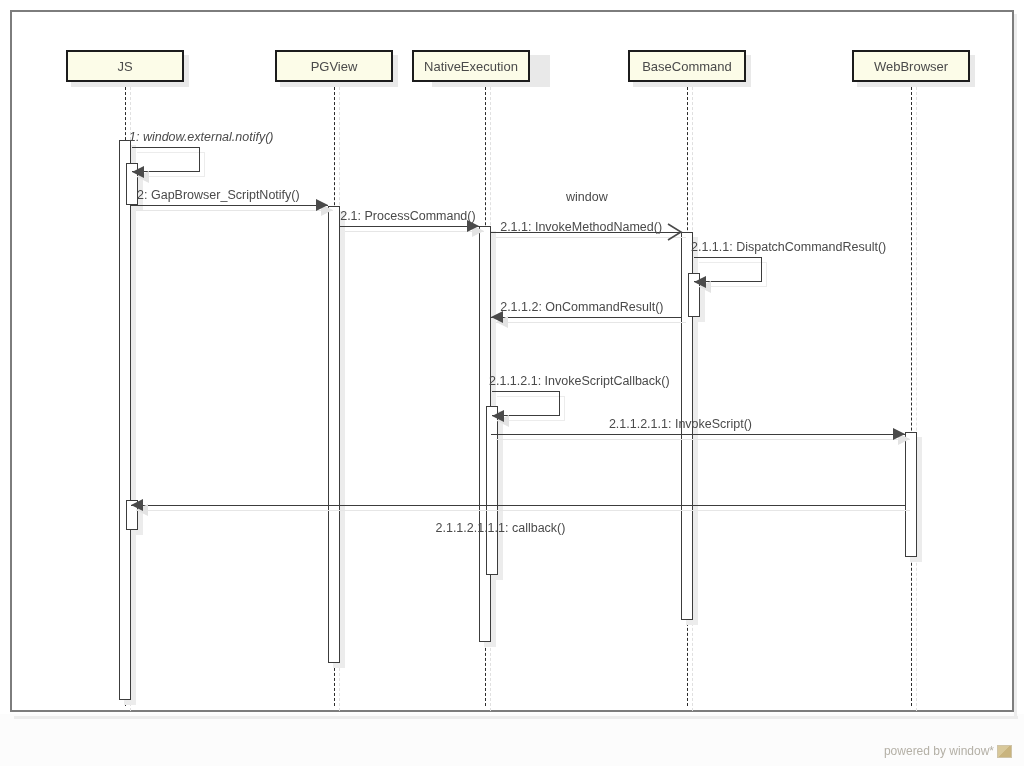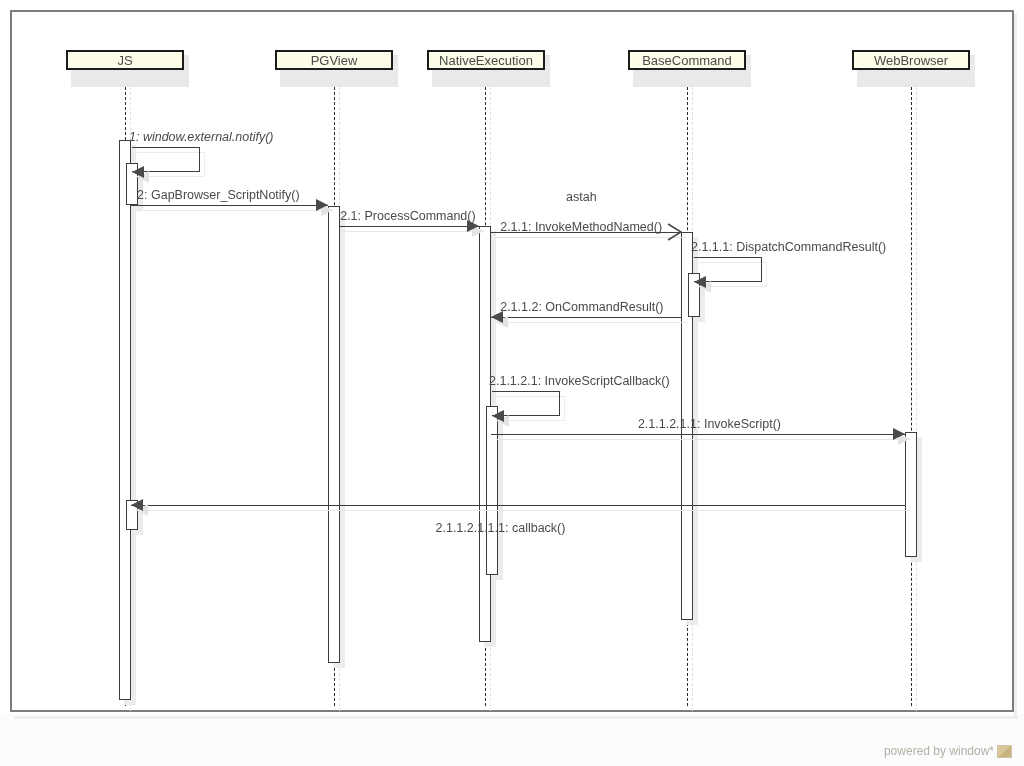--- a/index.html
+++ b/index.html
@@ -76,21 +76,21 @@
     background: #ffffff;
     clip-path: polygon(0 0, calc(100% - 12px) 0, 100% 50%, 100% 100%, 0 100%);
   }
   #frame-label .kw {
     font-weight: bold;
   }
   .ll-head {
     position: absolute;
     top: 50px;
     box-sizing: border-box;
-    height: 20px;
+    height: 32px;
     border: 2px solid #1c1c1c;
     background: #fcfce8;
     color: #4a4a4a;
     font-size: 13px;
     display: flex;
     align-items: center;
     justify-content: center;
     white-space: nowrap;
     z-index: 5;
   }
@@ -256,21 +256,21 @@
       </div>
       <div class="ll-stem" style="left: 125px; top: 82px; height: 624px;"></div>
       <div class="ll-stem-shadow" style="left: 130px; top: 87px; height: 624px;"></div>
       <div class="ll-head-shadow" style="left: 280px; width: 118px;"></div>
       <div class="ll-head" style="left: 275px; width: 118px;">
         <span>PGView</span>
       </div>
       <div class="ll-stem" style="left: 334px; top: 82px; height: 624px;"></div>
       <div class="ll-stem-shadow" style="left: 339px; top: 87px; height: 624px;"></div>
       <div class="ll-head-shadow" style="left: 432px; width: 118px;"></div>
-      <div class="ll-head" style="left: 427px; width: 118px;">
+      <div class="ll-head" style="left: 412px; width: 118px;">
         <span>NativeExecution</span>
       </div>
       <div class="ll-stem" style="left: 485px; top: 82px; height: 624px;"></div>
       <div class="ll-stem-shadow" style="left: 490px; top: 87px; height: 624px;"></div>
       <div class="ll-head-shadow" style="left: 633px; width: 118px;"></div>
       <div class="ll-head" style="left: 628px; width: 118px;">
         <span>BaseCommand</span>
       </div>
       <div class="ll-stem" style="left: 687px; top: 82px; height: 624px;"></div>
       <div class="ll-stem-shadow" style="left: 692px; top: 87px; height: 624px;"></div>
@@ -335,29 +335,29 @@
       <div class="msg-label" style="left: 500.2px; top: 300px;">2.1.1.2: OnCommandResult()</div>
       <div class="self-msg-shadow" style="left: 497px; top: 396px; width: 68px; height: 25px;"></div>
       <div class="self-msg" style="left: 492px; top: 391px; width: 68px; height: 25px;"></div>
       <div class="arrow-shadow-l" style="left: 497px; top: 415px;"></div>
       <div class="arrow-left" style="left: 492px; top: 410px;"></div>
       <div class="msg-label" style="left: 489px; top: 374px;">2.1.1.2.1: InvokeScriptCallback()</div>
       <div class="msg-line-shadow" style="left: 496px; top: 439px; width: 414px;"></div>
       <div class="msg-line" style="left: 491px; top: 434px; width: 414px;"></div>
       <div class="arrow-shadow-r" style="left: 898px; top: 433px;"></div>
       <div class="arrow-right" style="left: 893px; top: 428px;"></div>
-      <div class="msg-label" style="left: 608.9px; top: 417px; margin-left: 29px;">2.1.1.2.1.1: InvokeScript()</div>
+      <div class="msg-label" style="left: 608.9px; top: 417px;">2.1.1.2.1.1: InvokeScript()</div>
       <div class="msg-line-shadow" style="left: 136px; top: 510px; width: 774px;"></div>
       <div class="msg-line" style="left: 131px; top: 505px; width: 774px;"></div>
       <div class="arrow-shadow-l" style="left: 136px; top: 504px;"></div>
       <div class="arrow-left" style="left: 131px; top: 499px;"></div>
       <div class="msg-label" style="left: 435.5px; top: 488px; margin-top: 33px;">2.1.1.2.1.1.1: callback()</div>
     </div>
   <div id="notes-layer">
-      <div class="msg-note" style="left: 566px; top: 190px;">astah</div>
+      <div class="msg-note" style="left: 566px; top: 190px;">window</div>
     </div>
 
   <div id="watermark">
     <span>powered by window*</span>
     <span class="astah-mark"></span>
   </div>
 
 </div>
 
 </body></html>

